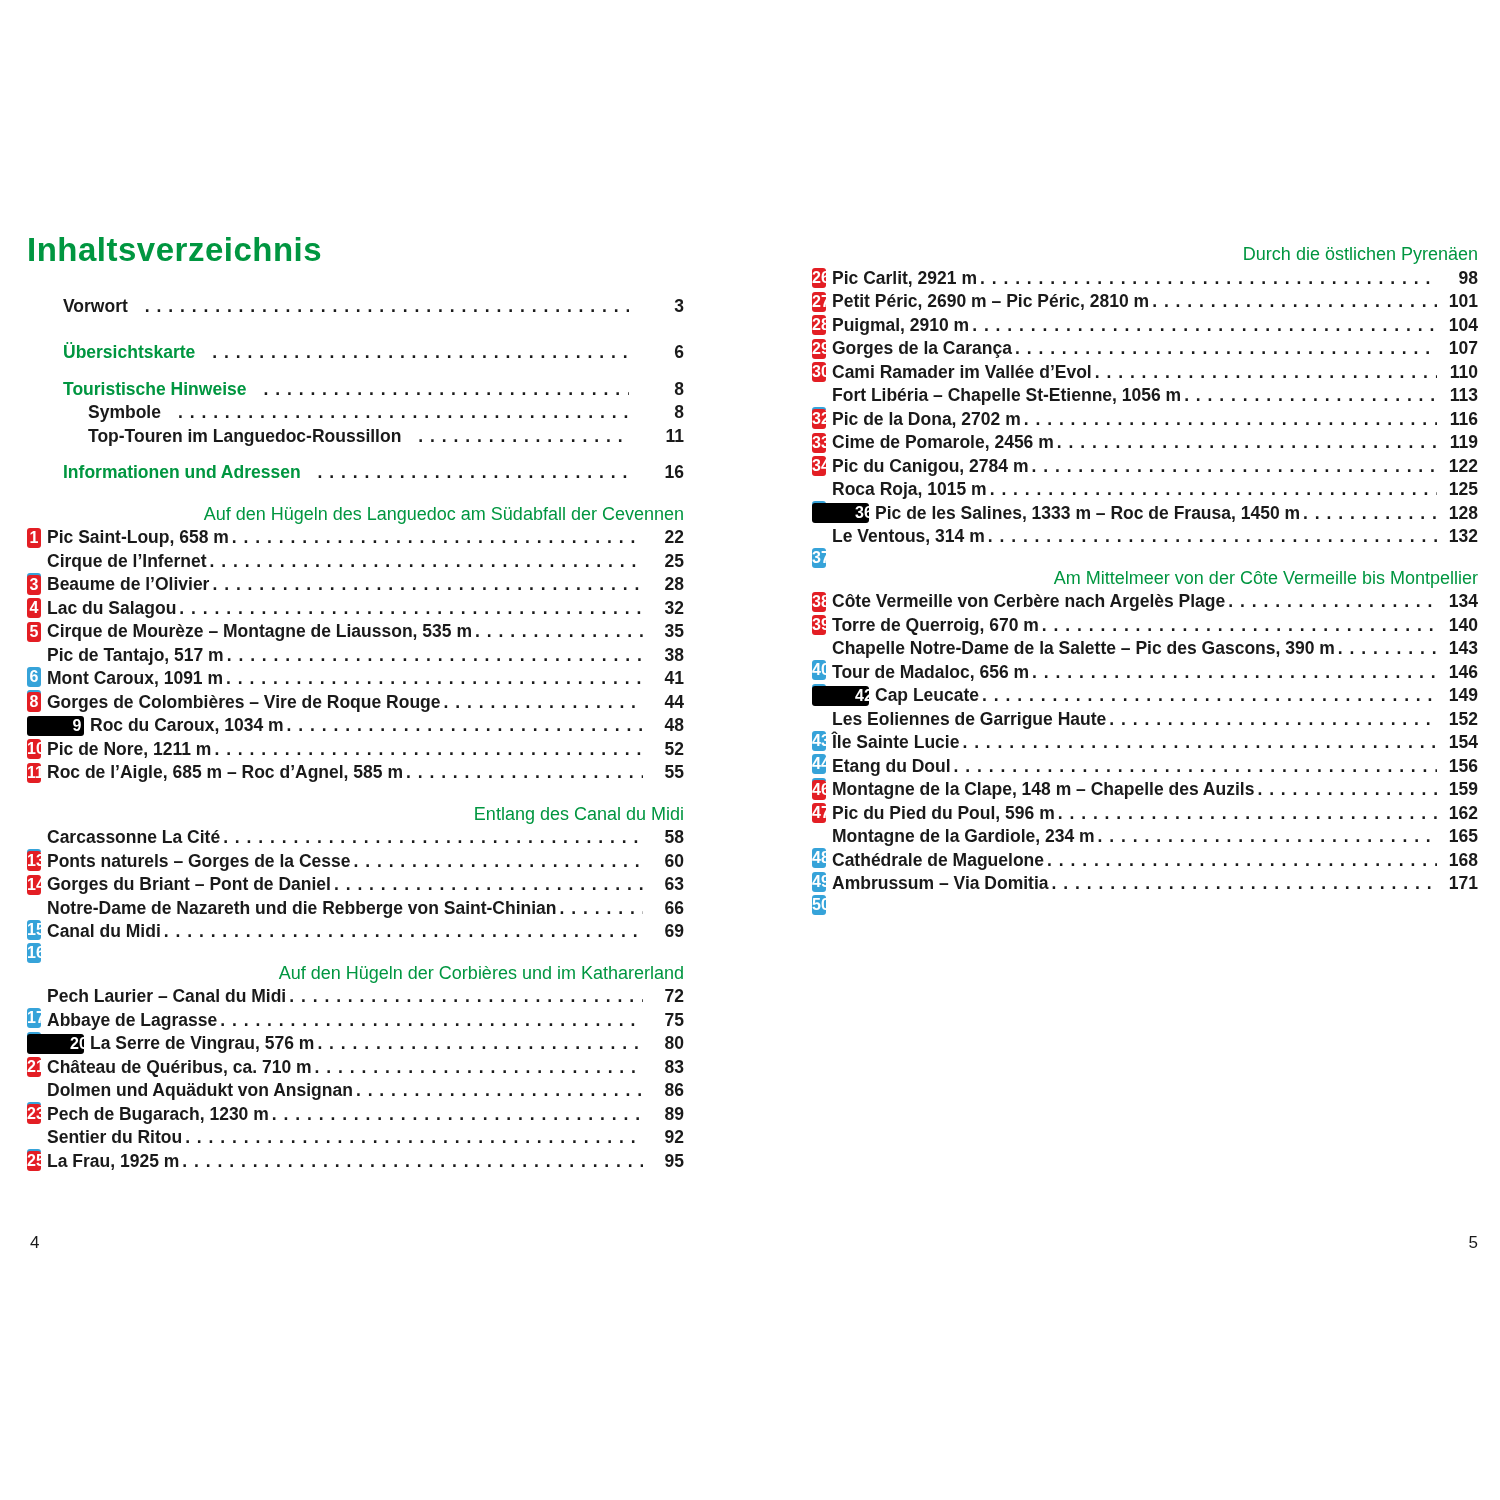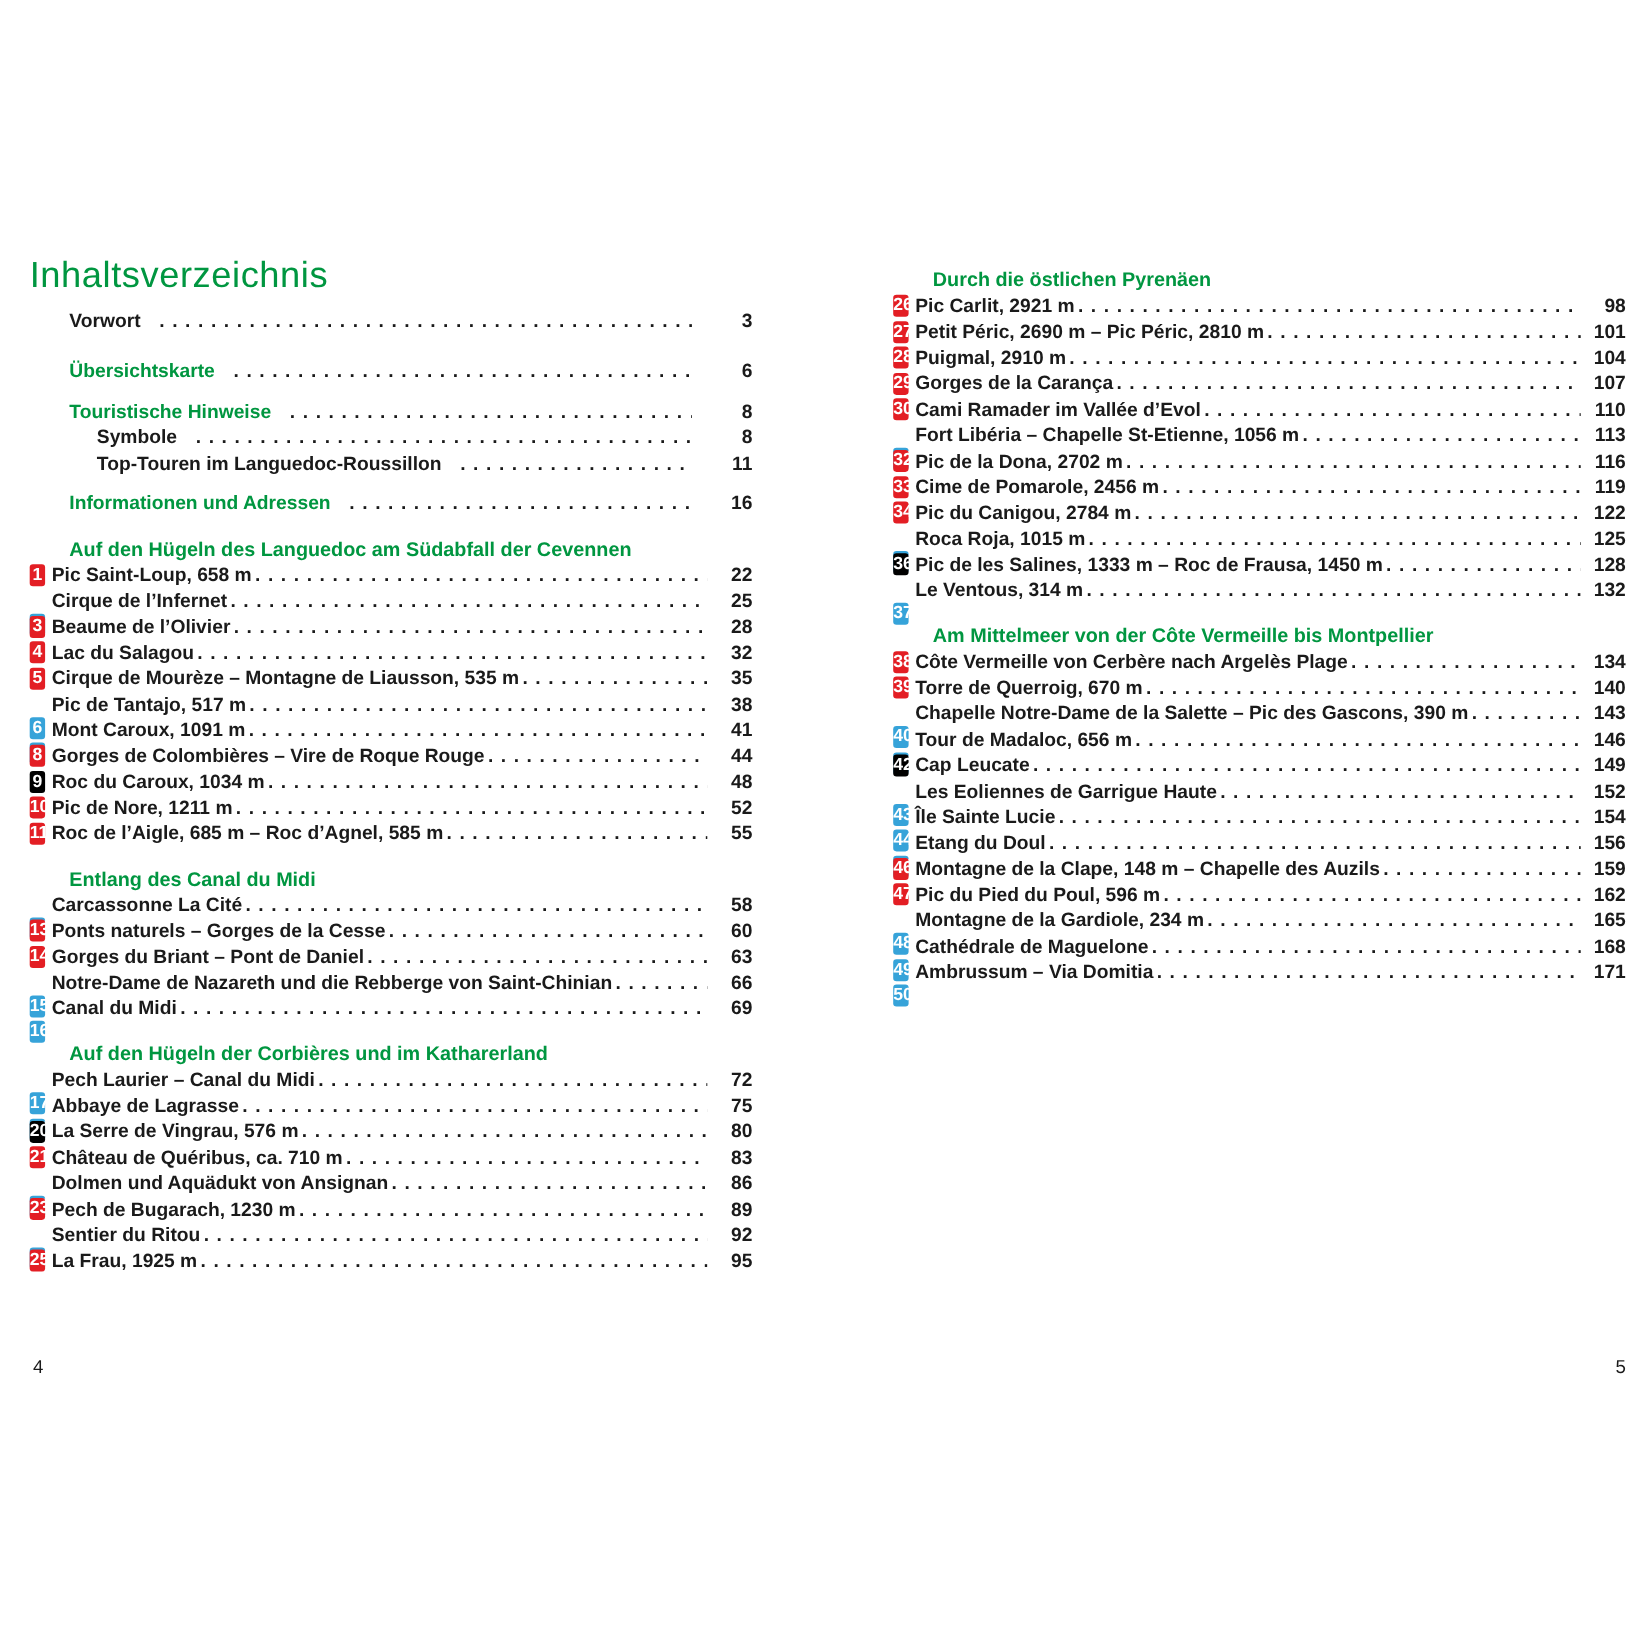--- a/index.html
+++ b/index.html
@@ -13,51 +13,51 @@
   body{
     width:1500px;height:1500px;background:#ffffff;position:relative;
     font-family:"Liberation Sans", sans-serif;color:var(--text);
     overflow:hidden;
   }
   .col{position:absolute;}
   #left-col{left:27px;top:233px;width:657px;}
   #right-col{left:812px;top:243px;width:666px;}
 
   .toc-title{
-    font-size:33px;font-weight:normal;color:var(--green);
-    margin:0 0 12px 0;line-height:1.05;letter-spacing:0.5px;
+    font-size:33px;font-weight:bold;color:var(--green);
+    margin:0 0 27px 0;line-height:1.05;letter-spacing:0.5px;
   }
 
   #front .front-group{margin-bottom:13px;}
   #front .front-group:first-child{margin-bottom:23px;}
   #front .front-group:last-child{margin-bottom:0;}
 
   .section{margin-top:18px;}
   #right-col .section:first-child{margin-top:0;}
   .section-heading{
-    color:var(--green);font-weight:bold;font-size:18px;
-    line-height:23.5px;padding-left:36px;white-space:nowrap;
+    color:var(--green);font-weight:normal;font-size:18px;
+    line-height:23.5px;padding-left:36px;white-space:nowrap;text-align:right;
   }
 
   .row{
     display:flex;align-items:baseline;height:23.5px;
     font-size:17.5px;font-weight:bold;line-height:23.5px;white-space:nowrap;
   }
   .front-row{padding-left:36px;gap:14px;}
   .front-row.indent{padding-left:61px;}
   .front-row.green .title{color:var(--green);}
 
   .badge{
     flex:none;width:14px;height:20px;border-radius:3px;
     color:#ffffff;text-align:center;font-size:16px;line-height:20px;
     margin-right:6px;font-weight:bold;align-self:center;
   }
   .badge.red{background:var(--red);}
   .badge.blue{background:var(--blue);margin-top:43px;}
-  .badge.black{background:var(--black);}
+  .badge.black{background:var(--black);padding-left:43px;}
 
   .title{flex:none;}
   .dots{
     flex:1 1 auto;min-width:10px;overflow:hidden;white-space:nowrap;
     margin:0 3px;letter-spacing:1px;font-weight:bold;
   }
   .dots::after{
     content:". . . . . . . . . . . . . . . . . . . . . . . . . . . . . . . . . . . . . . . . . . . . . . . . . . . . . . . . . . . . . . . . . . . .";
   }
   .pg{flex:none;min-width:38px;text-align:right;}

